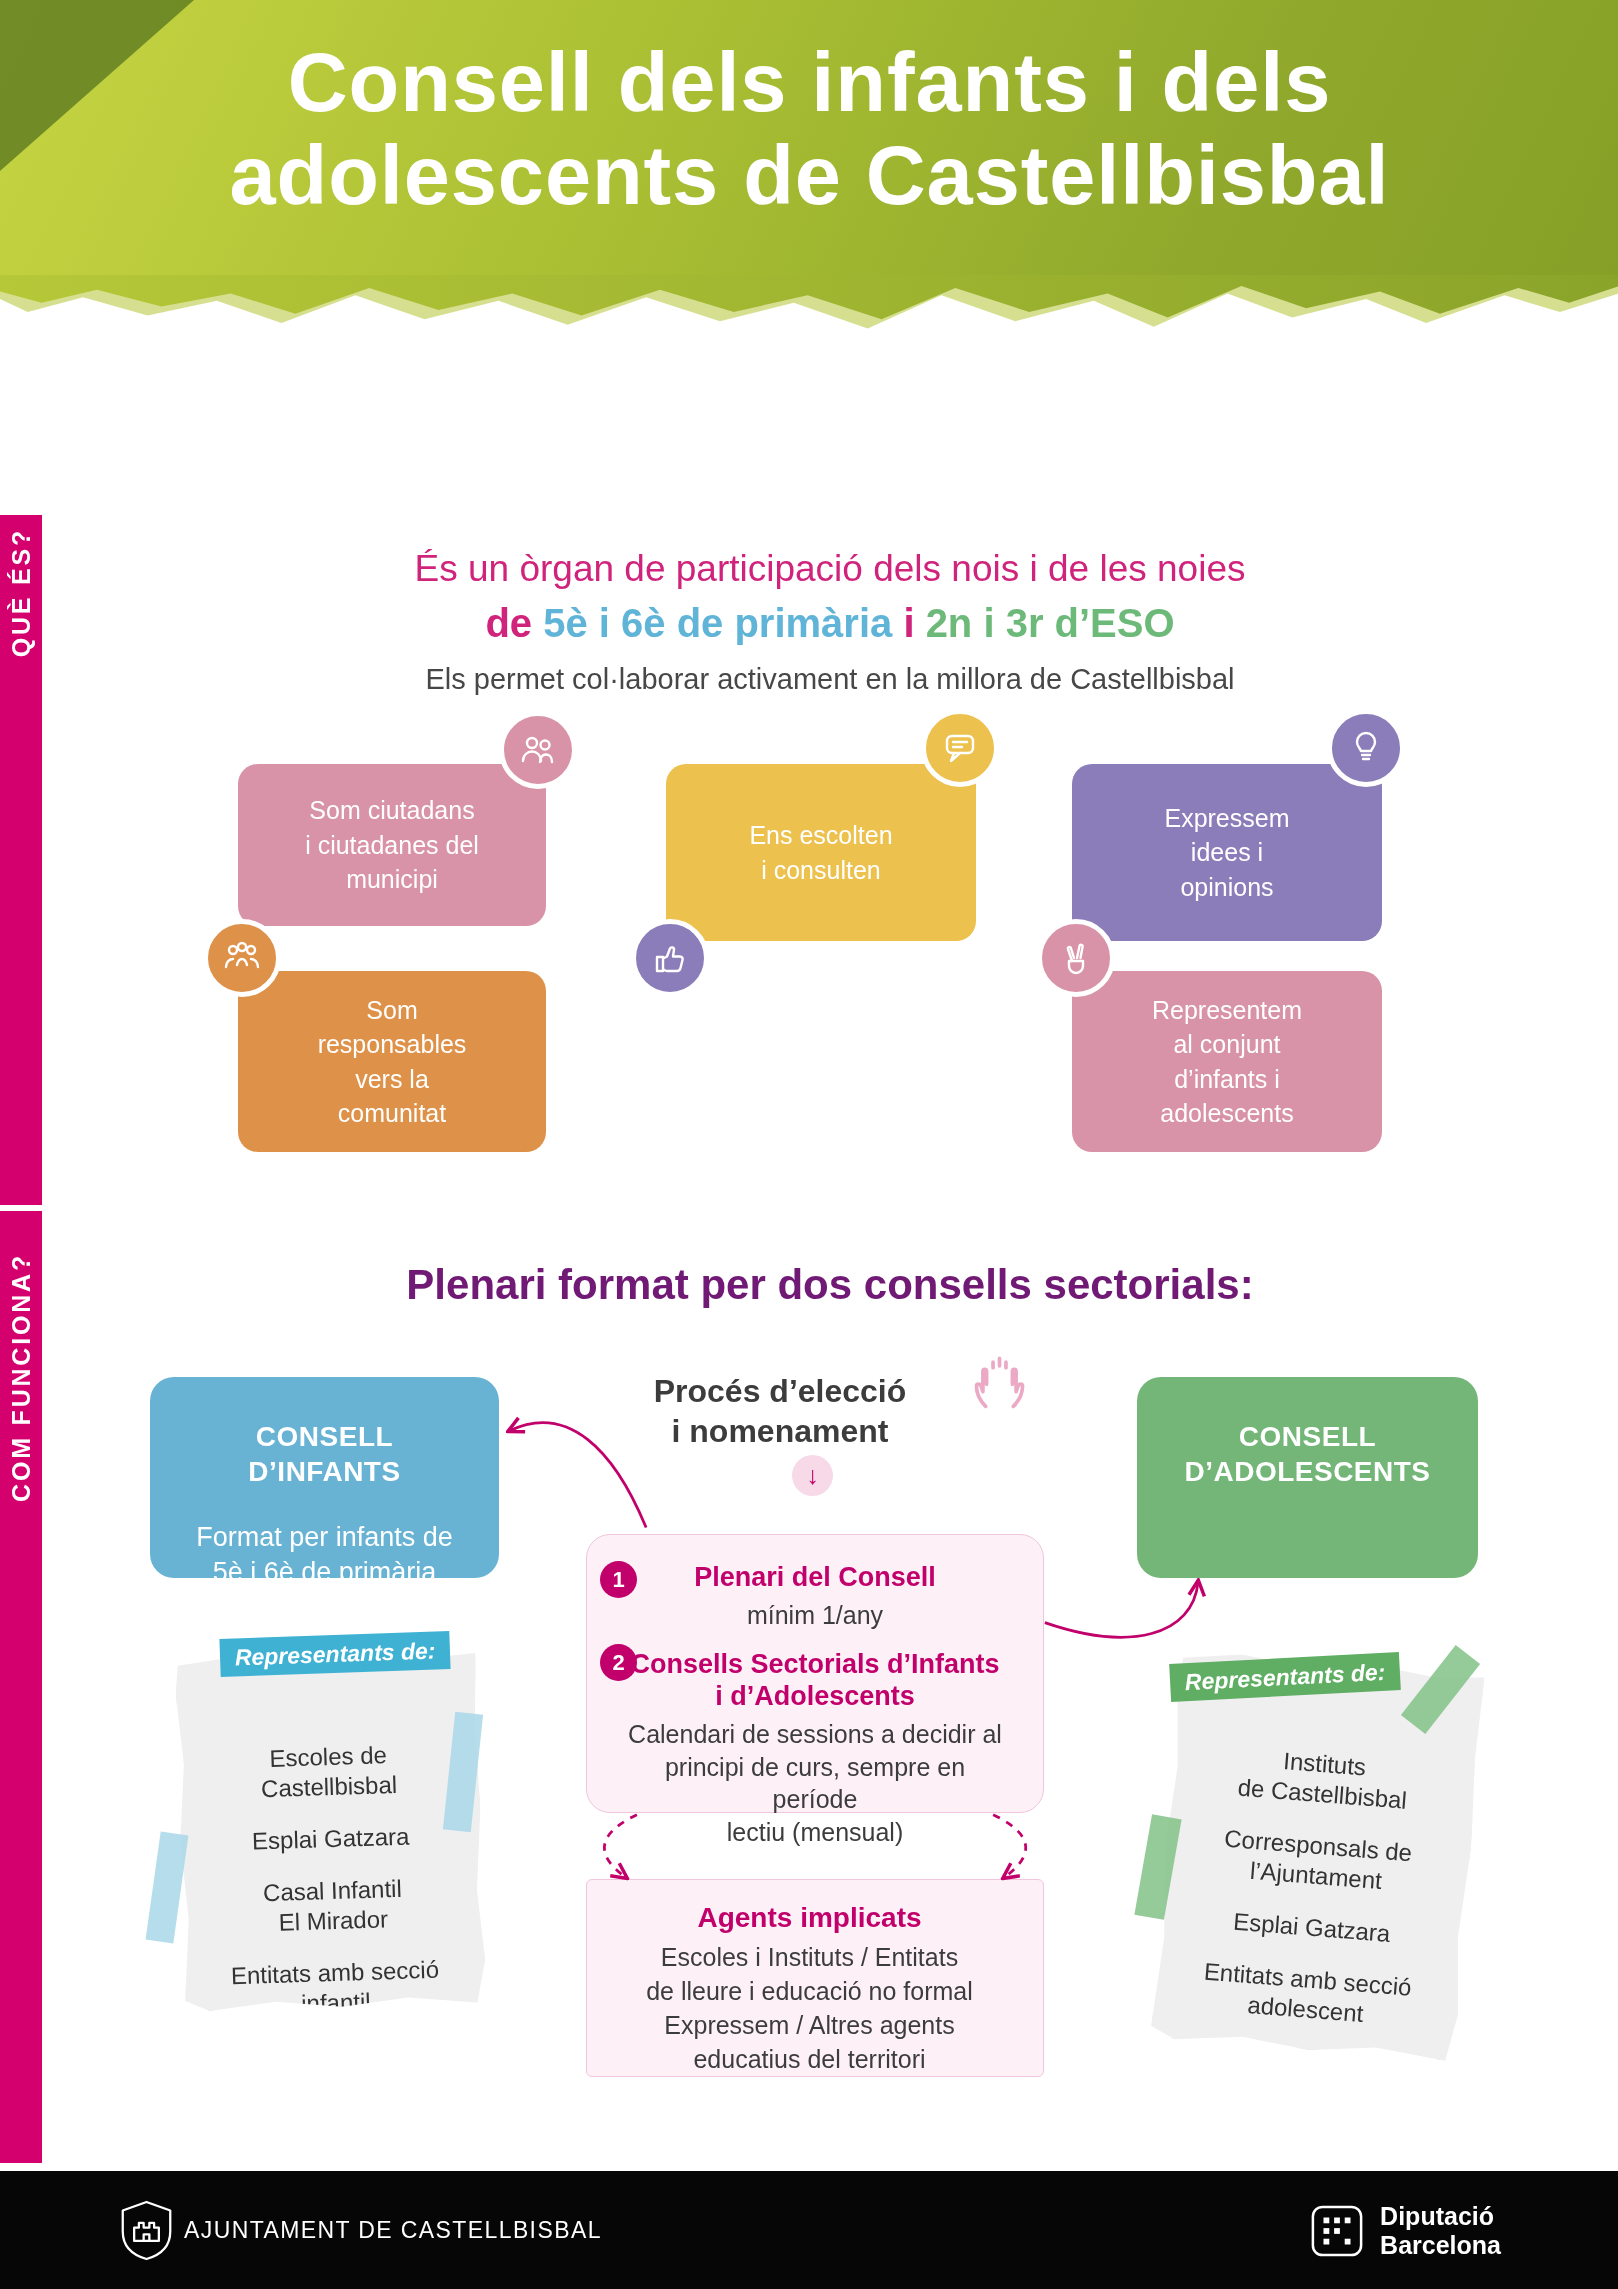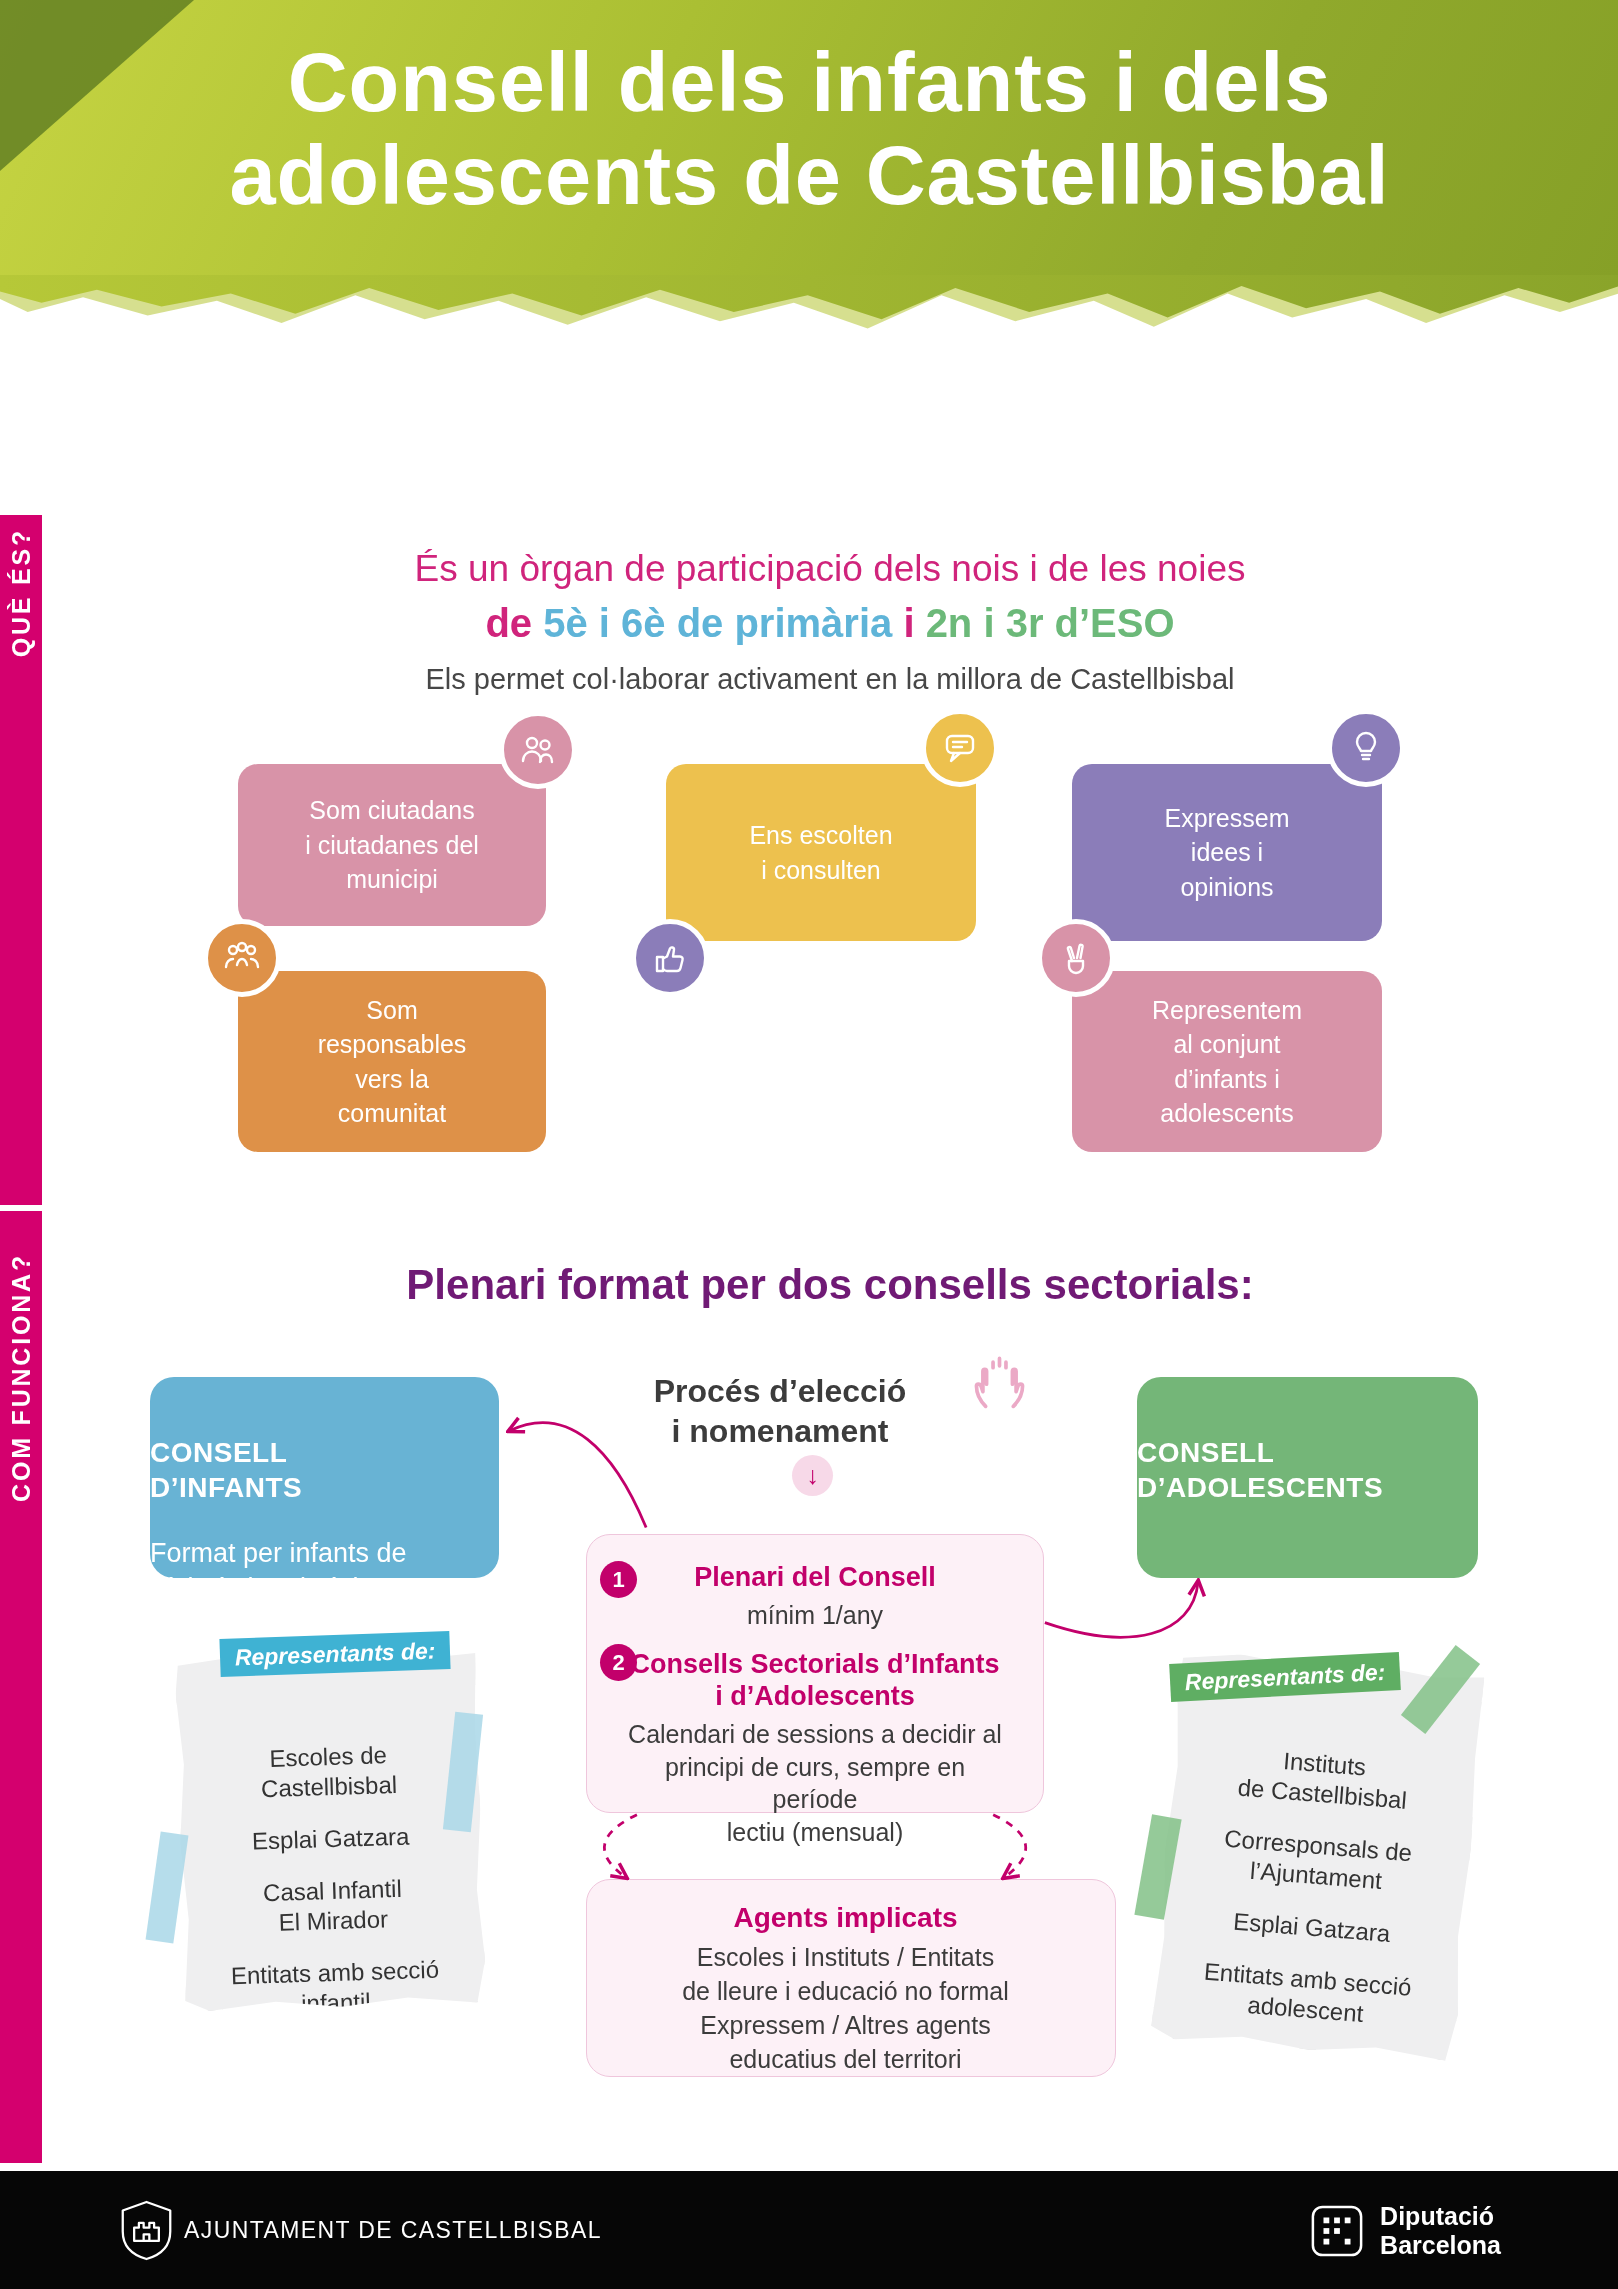--- a/index.html
+++ b/index.html
@@ -52,40 +52,40 @@
   .ic3{left:1327px;top:709px;background:#8b7db9;}
   .ic4{left:203px;top:919px;background:#de9148;}
   .ic5{left:631px;top:919px;background:#8b7db9;}
   .ic6{left:1037px;top:919px;background:#d893a8;}
   .icon-circle svg{width:42px;height:42px;stroke:#fff;fill:none;
         stroke-width:2.4;stroke-linecap:round;stroke-linejoin:round;}
 
   
   .s2-heading{position:absolute;left:42px;top:1261px;width:1576px;text-align:center;
         font-size:42px;color:#701a75;font-weight:700;}
-  .cbox{position:absolute;border-radius:24px;color:#fff;
-        box-sizing:border-box;padding-top:42px;white-space:pre-line;}
+  .cbox{position:absolute;border-radius:24px;color:#fff;text-align:center;
+        box-sizing:border-box;padding-top:26px;white-space:pre-line;}
   .box-infants{left:150px;top:1377px;width:349px;height:201px;background:#68b3d4;}
   .box-adolescents{left:1137px;top:1377px;width:341px;height:201px;background:#74b678;}
   .cbox-title{font-size:28px;font-weight:700;letter-spacing:0.5px;line-height:1.25;}
   .cbox-body{margin-top:14.8px;font-size:27px;line-height:1.3;}
 
   .proces-title{position:absolute;left:614px;top:1371px;width:332px;text-align:center;
         font-size:32px;font-weight:700;color:#3c3c3c;white-space:pre-line;line-height:1.25;}
   .hands-icon{position:absolute;left:958px;top:1340px;width:83px;height:83px;}
   .hands-icon svg{width:83px;height:83px;stroke:#eba9c6;fill:none;stroke-width:4;
         stroke-linecap:round;stroke-linejoin:round;}
   .down-chip{position:absolute;left:792px;top:1455px;width:41px;height:41px;border-radius:50%;
         background:#f7d9e8;color:#c2006b;display:flex;align-items:center;justify-content:center;
         font-size:25px;font-weight:700;}
 
   .pinkbox{position:absolute;background:#fdf1f7;border:1.8px solid #efc6dc;border-radius:24px;
         box-sizing:border-box;text-align:center;}
   .plenari-box{left:586px;top:1534px;width:458px;height:279px;padding:26px 41px 0 41px;}
-  .agents-box{left:586px;top:1879px;width:530px;height:198px;padding:22px 39px 0 28px;}
+  .agents-box{left:586px;top:1879px;width:458px;height:198px;padding:22px 39px 0 28px;border-radius:6px;}
   .num{position:absolute;width:37px;height:37px;border-radius:50%;background:#c2006b;color:#fff;
         font-weight:700;font-size:22px;display:flex;align-items:center;justify-content:center;}
   .num1{left:13px;top:26px;}
   .num2{left:13px;top:109px;}
   .step-title{color:#c2006b;font-weight:700;font-size:27px;line-height:1.2;white-space:pre-line;}
   .step-body{color:#3c3c3c;font-size:25px;line-height:1.3;white-space:pre-line;margin-top:5.5px;}
   .step2{margin-top:16.6px;}
   .agents-title{color:#c2006b;font-weight:700;font-size:28px;}
   .agents-body{color:#3c3c3c;font-size:25px;line-height:1.35;white-space:pre-line;margin-top:7.4px;}
 

